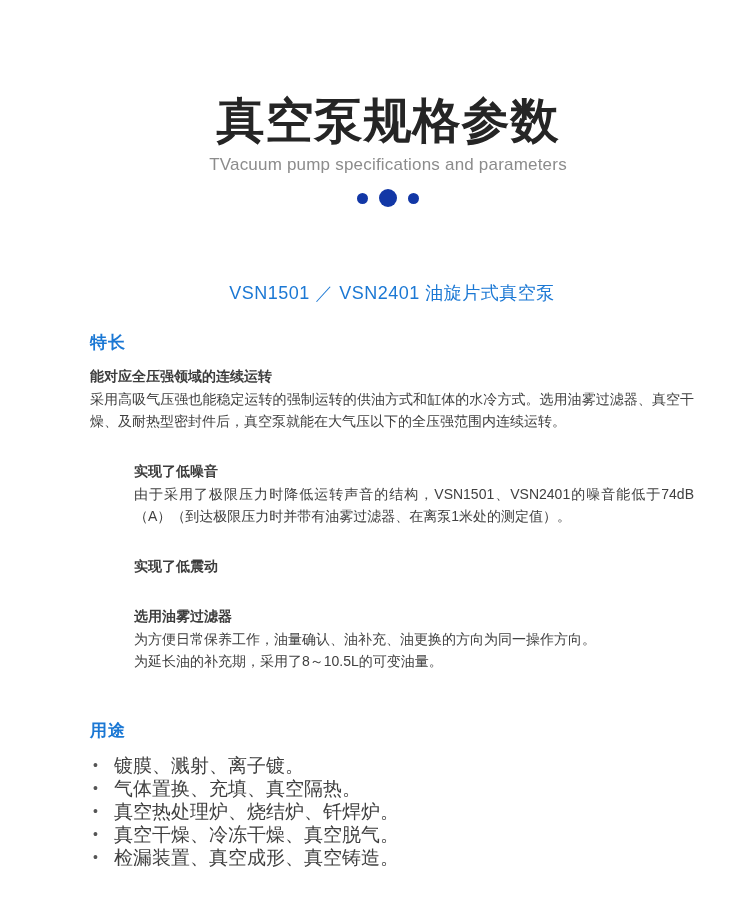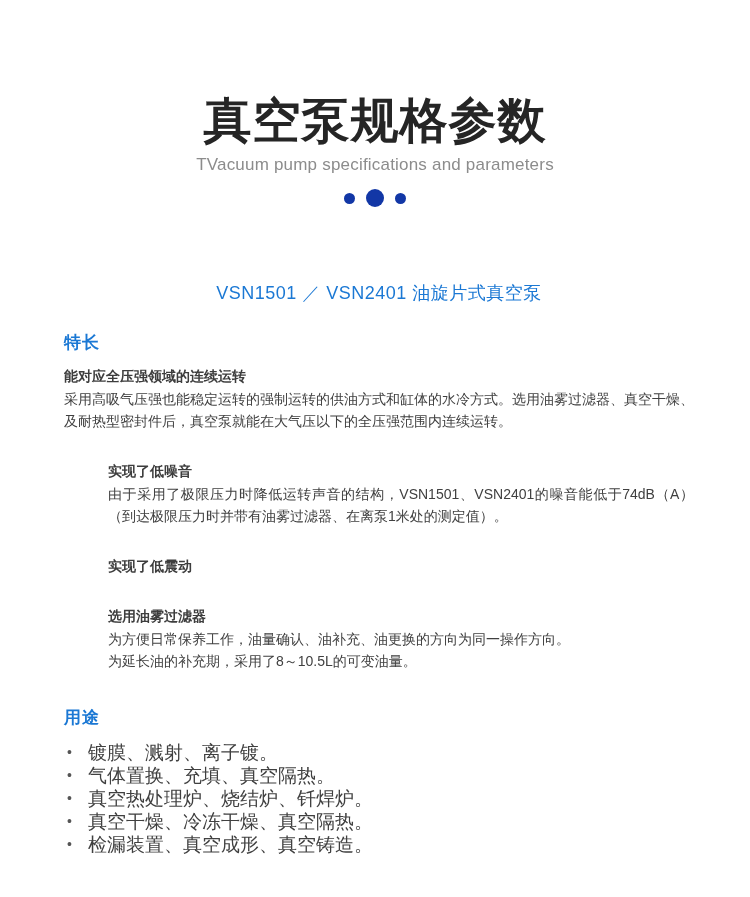--- a/index.html
+++ b/index.html
@@ -13,21 +13,21 @@
   }
   * { box-sizing: border-box; }
   html, body { margin: 0; padding: 0; }
   body {
     width: 750px;
     height: 897px;
     background: #ffffff;
     font-family: "Liberation Sans", "DejaVu Sans", sans-serif;
     overflow: hidden;
   }
-  .page { width: 750px; height: 897px; background: #fff; }
+  .page { width: 750px; height: 897px; background: #fff; padding-left: 26px; }
 
   
   .header { text-align: center; padding-top: 96px; }
   .page-title {
     font-size: 48px;
     font-weight: bold;
     color: var(--title-dark);
     line-height: 1.05;
     letter-spacing: 1px;
   }
@@ -78,21 +78,21 @@
   }
   .feature-body {
     margin: 1px 0 0 0;
     font-size: 14px;
     color: var(--body-text);
     line-height: 22px;
     text-align: justify;
   }
   .feature-body.second { margin-top: 0; }
 
-  .usage-heading { margin-top: 34px; }
+  .usage-heading { margin-top: 47px; }
   .usage-list {
     margin: 12px 0 0 0;
     padding: 0;
     list-style: none;
   }
   .usage-list li {
     position: relative;
     padding-left: 24px;
     font-size: 19px;
     color: var(--body-text);
@@ -147,19 +147,19 @@
       <p class="feature-body">为方便日常保养工作，油量确认、油补充、油更换的方向为同一操作方向。</p>
       <p class="feature-body second">为延长油的补充期，采用了8～10.5L的可变油量。</p>
     </div>
 
     <div class="section-heading usage-heading">用途</div>
 
     <ul class="usage-list">
       <li>镀膜、溅射、离子镀。</li>
       <li>气体置换、充填、真空隔热。</li>
       <li>真空热处理炉、烧结炉、钎焊炉。</li>
-      <li>真空干燥、冷冻干燥、真空隔热。</li>
+      <li>真空干燥、冷冻干燥、真空脱气。</li>
       <li>检漏装置、真空成形、真空铸造。</li>
 
     </ul>
 
   </div>
 </div>
 
 </body></html>

